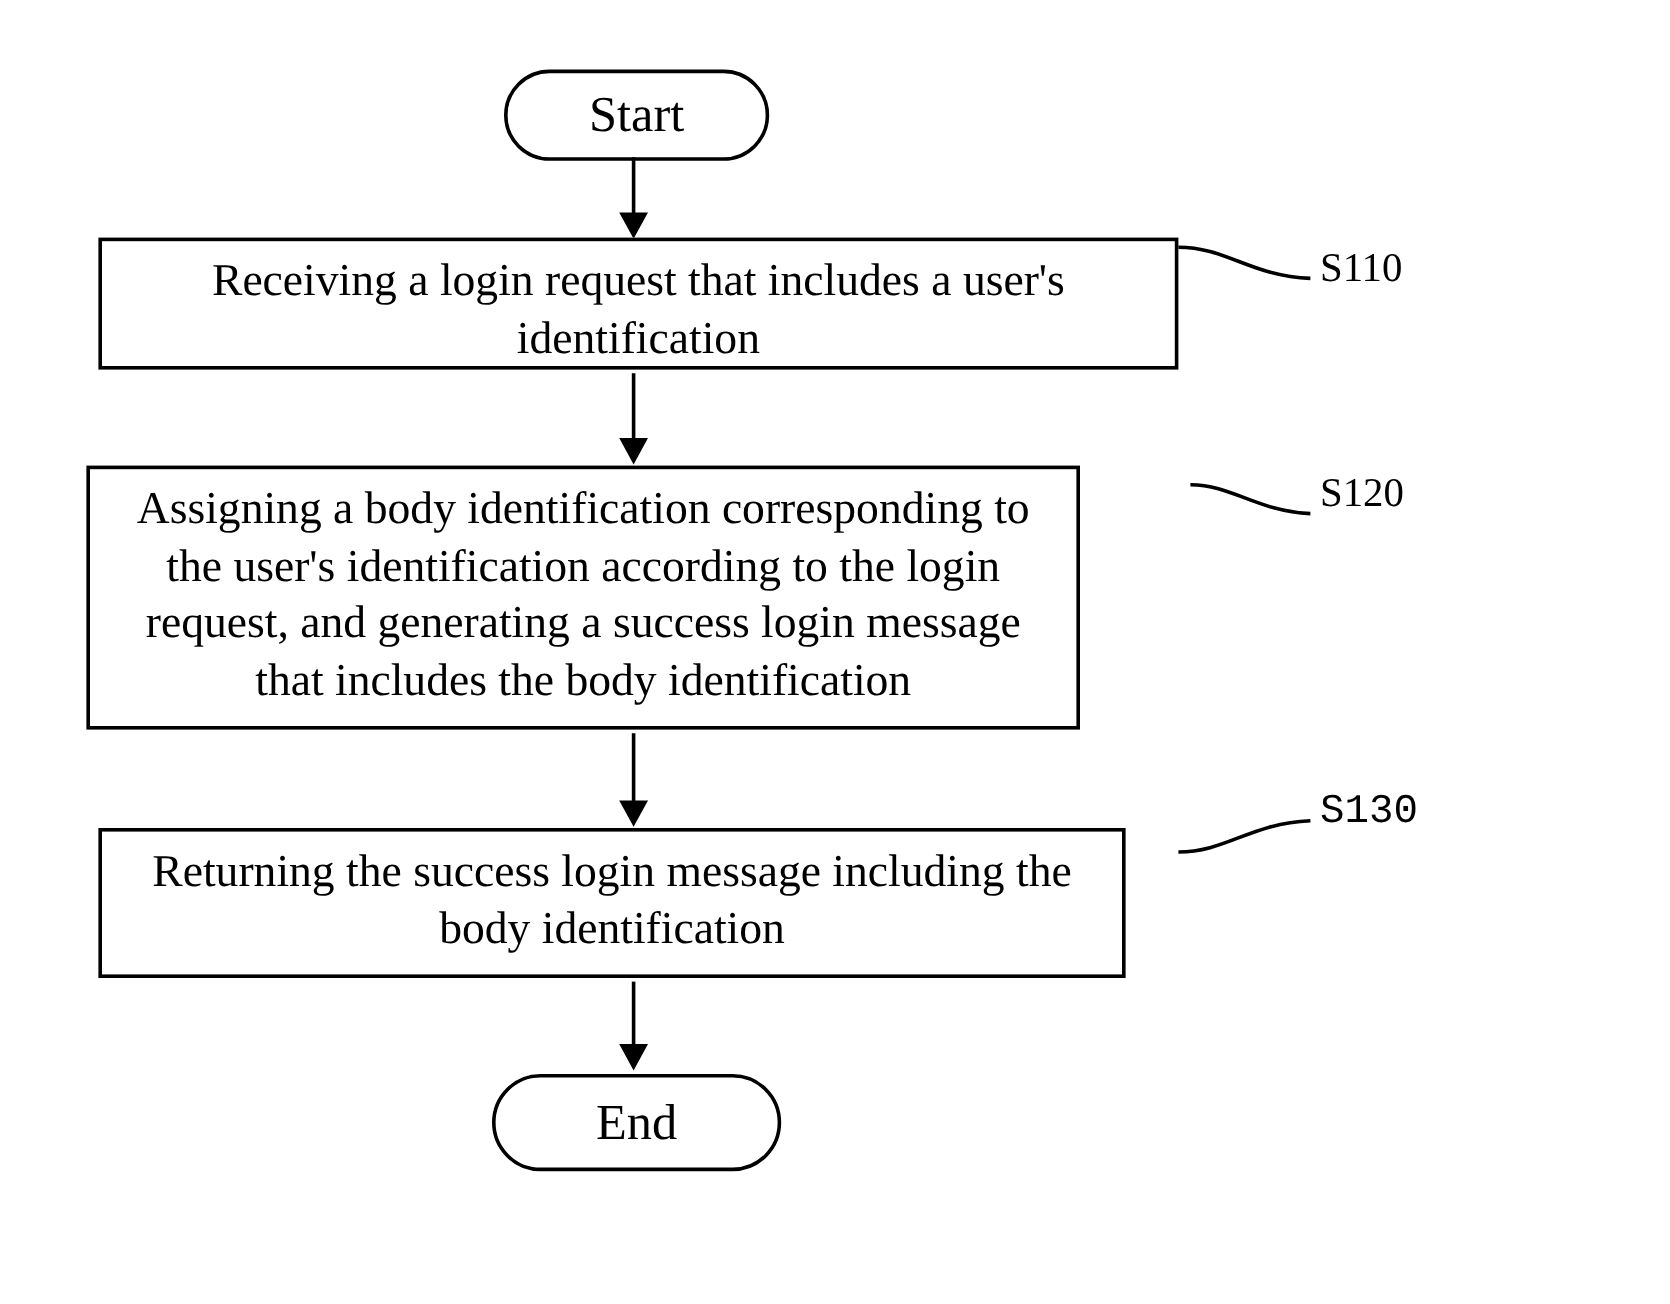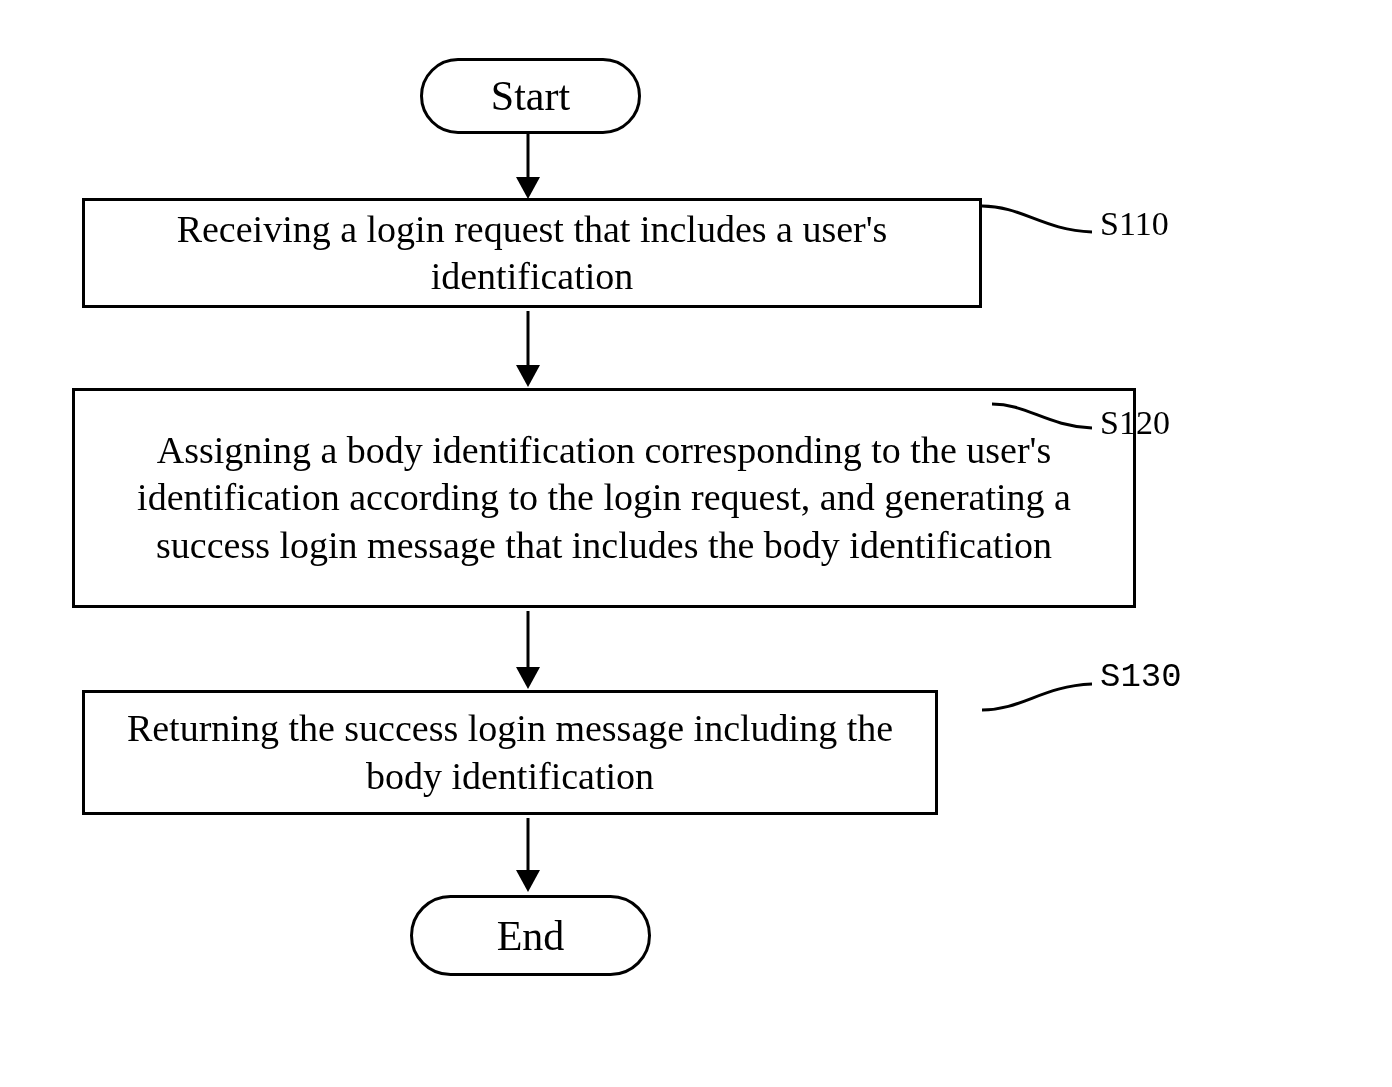--- a/index.html
+++ b/index.html
@@ -24,21 +24,20 @@
     align-items: center;
     justify-content: center;
     font-size: 42px;
     background: #fff;
   }
   .process {
     position: absolute;
     border: 3px solid #000;
     background: #fff;
     display: flex;
-    align-items: center;
     justify-content: center;
     text-align: center;
     font-size: 38px;
     line-height: 1.25;
     padding: 10px 20px;
     box-sizing: border-box;
   }
   .label {
     position: absolute;
     font-size: 34px;
@@ -75,28 +74,28 @@
   <svg class="leader" style="left:982px; top:200px; width:120px; height:60px;">
     <path d="M0,6 C40,6 60,30 110,32" stroke="#000" stroke-width="3" fill="none"></path>
   </svg>
   <div class="label" style="left:1100px; top:205px;">S110</div>
 
   <svg class="edge" style="left:520px; top:311px; width:20px; height:80px;">
     <line x1="8" y1="0" x2="8" y2="58" stroke="#000" stroke-width="3"></line>
     <polygon points="8,76 -4,54 20,54" fill="#000"></polygon>
   </svg>
 
-  <div class="process" style="left:72px; top:388px; width:1064px; height:220px;">
+  <div class="process" style="left:72px; top:388px; width:828px; height:220px;">
     <span>Assigning a body identification corresponding to the user's identification according to the login request, and generating a success login message that includes the body identification</span>
   </div>
 
   <svg class="leader" style="left:992px; top:400px; width:110px; height:50px;">
     <path d="M0,4 C35,4 55,26 100,28" stroke="#000" stroke-width="3" fill="none"></path>
   </svg>
-  <div class="label" style="left:1100px; top:404px;">S120</div>
+  <div class="label" style="left:1100px; top:393px;">S120</div>
 
   <svg class="edge" style="left:520px; top:611px; width:20px; height:82px;">
     <line x1="8" y1="0" x2="8" y2="60" stroke="#000" stroke-width="3"></line>
     <polygon points="8,78 -4,56 20,56" fill="#000"></polygon>
   </svg>
 
   <div class="process" style="left:82px; top:690px; width:856px; height:125px;">
     <span>Returning the success login message including the body identification</span>
   </div>
 

